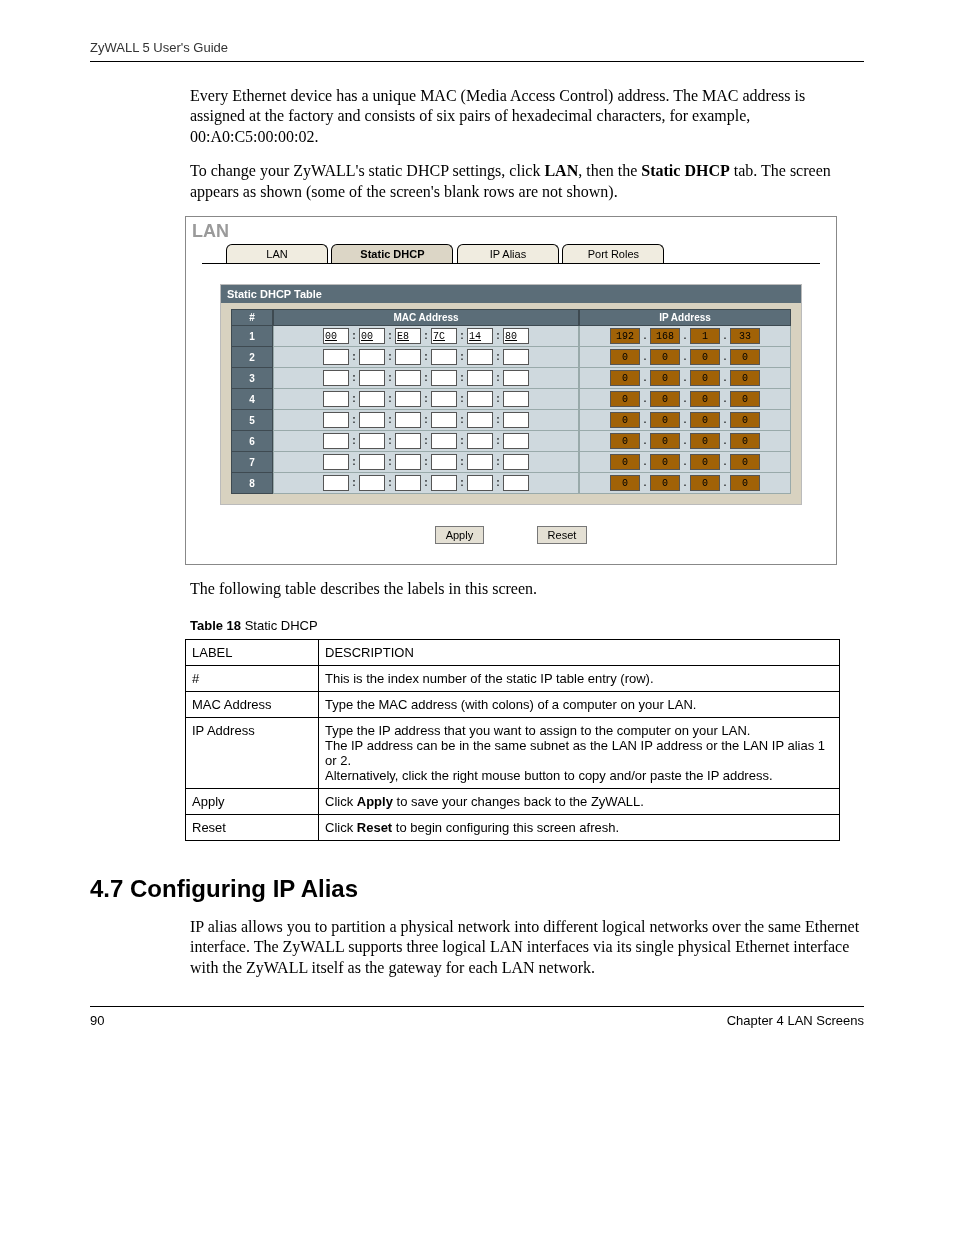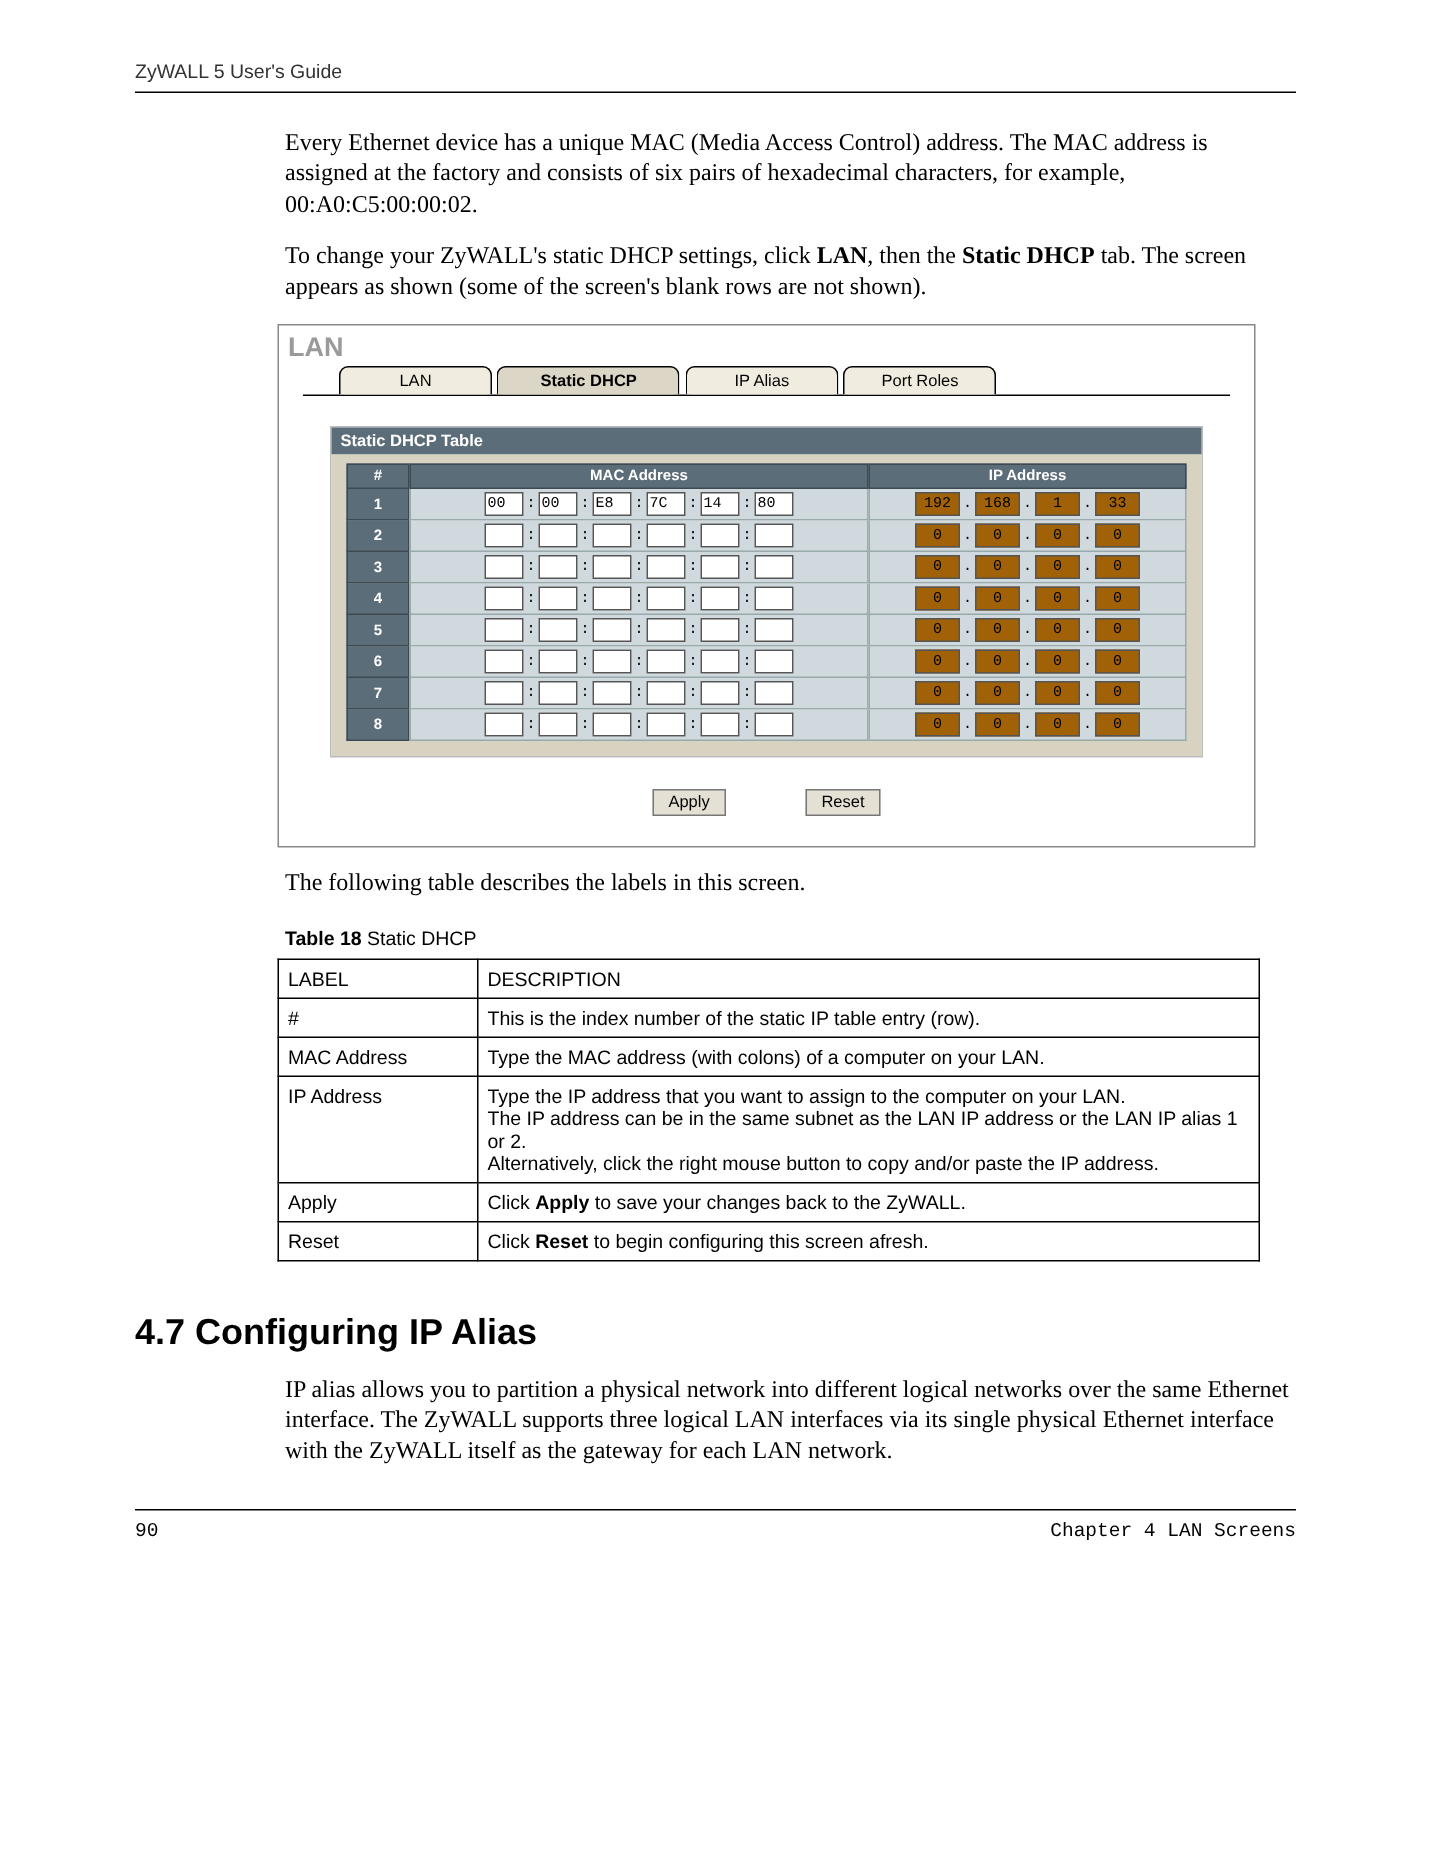--- a/index.html
+++ b/index.html
@@ -140,20 +140,21 @@
   .dhcp-row .ip-cell  { width: 210px; gap: 2px; font-family: "Courier New", monospace; font-size: 10px; }
   .mac-in {
     width: 22px;
     height: 14px;
     font-size: 10px;
     font-family: "Courier New", monospace;
     text-align: left;
     padding: 0 1px;
     border: 1px solid #555;
     background: #fff;
+    text-decoration: underline;
   }
   .ip-in {
     width: 26px;
     height: 14px;
     font-size: 10px;
     font-family: "Courier New", monospace;
     text-align: center;
     padding: 0 1px;
     border: 1px solid #555;
     background: #a16207;
@@ -200,21 +201,21 @@
     font-size: 24px;
     margin: 34px 0 14px 0;
   }
 
   .footer {
     border-top: 1.5px solid #000;
     margin-top: 28px;
     padding-top: 6px;
     display: flex;
     justify-content: space-between;
-    font-family: Liberation Mono, monospace;
+    font-family: Liberation Sans, sans-serif;
     font-size: 13px;
     text-align: right;
   }
 </style>
 </head>
 <body>
 
 <div class="page">
   <div class="running-header">ZyWALL 5 User's Guide</div>
   <hr class="hr-thin">

